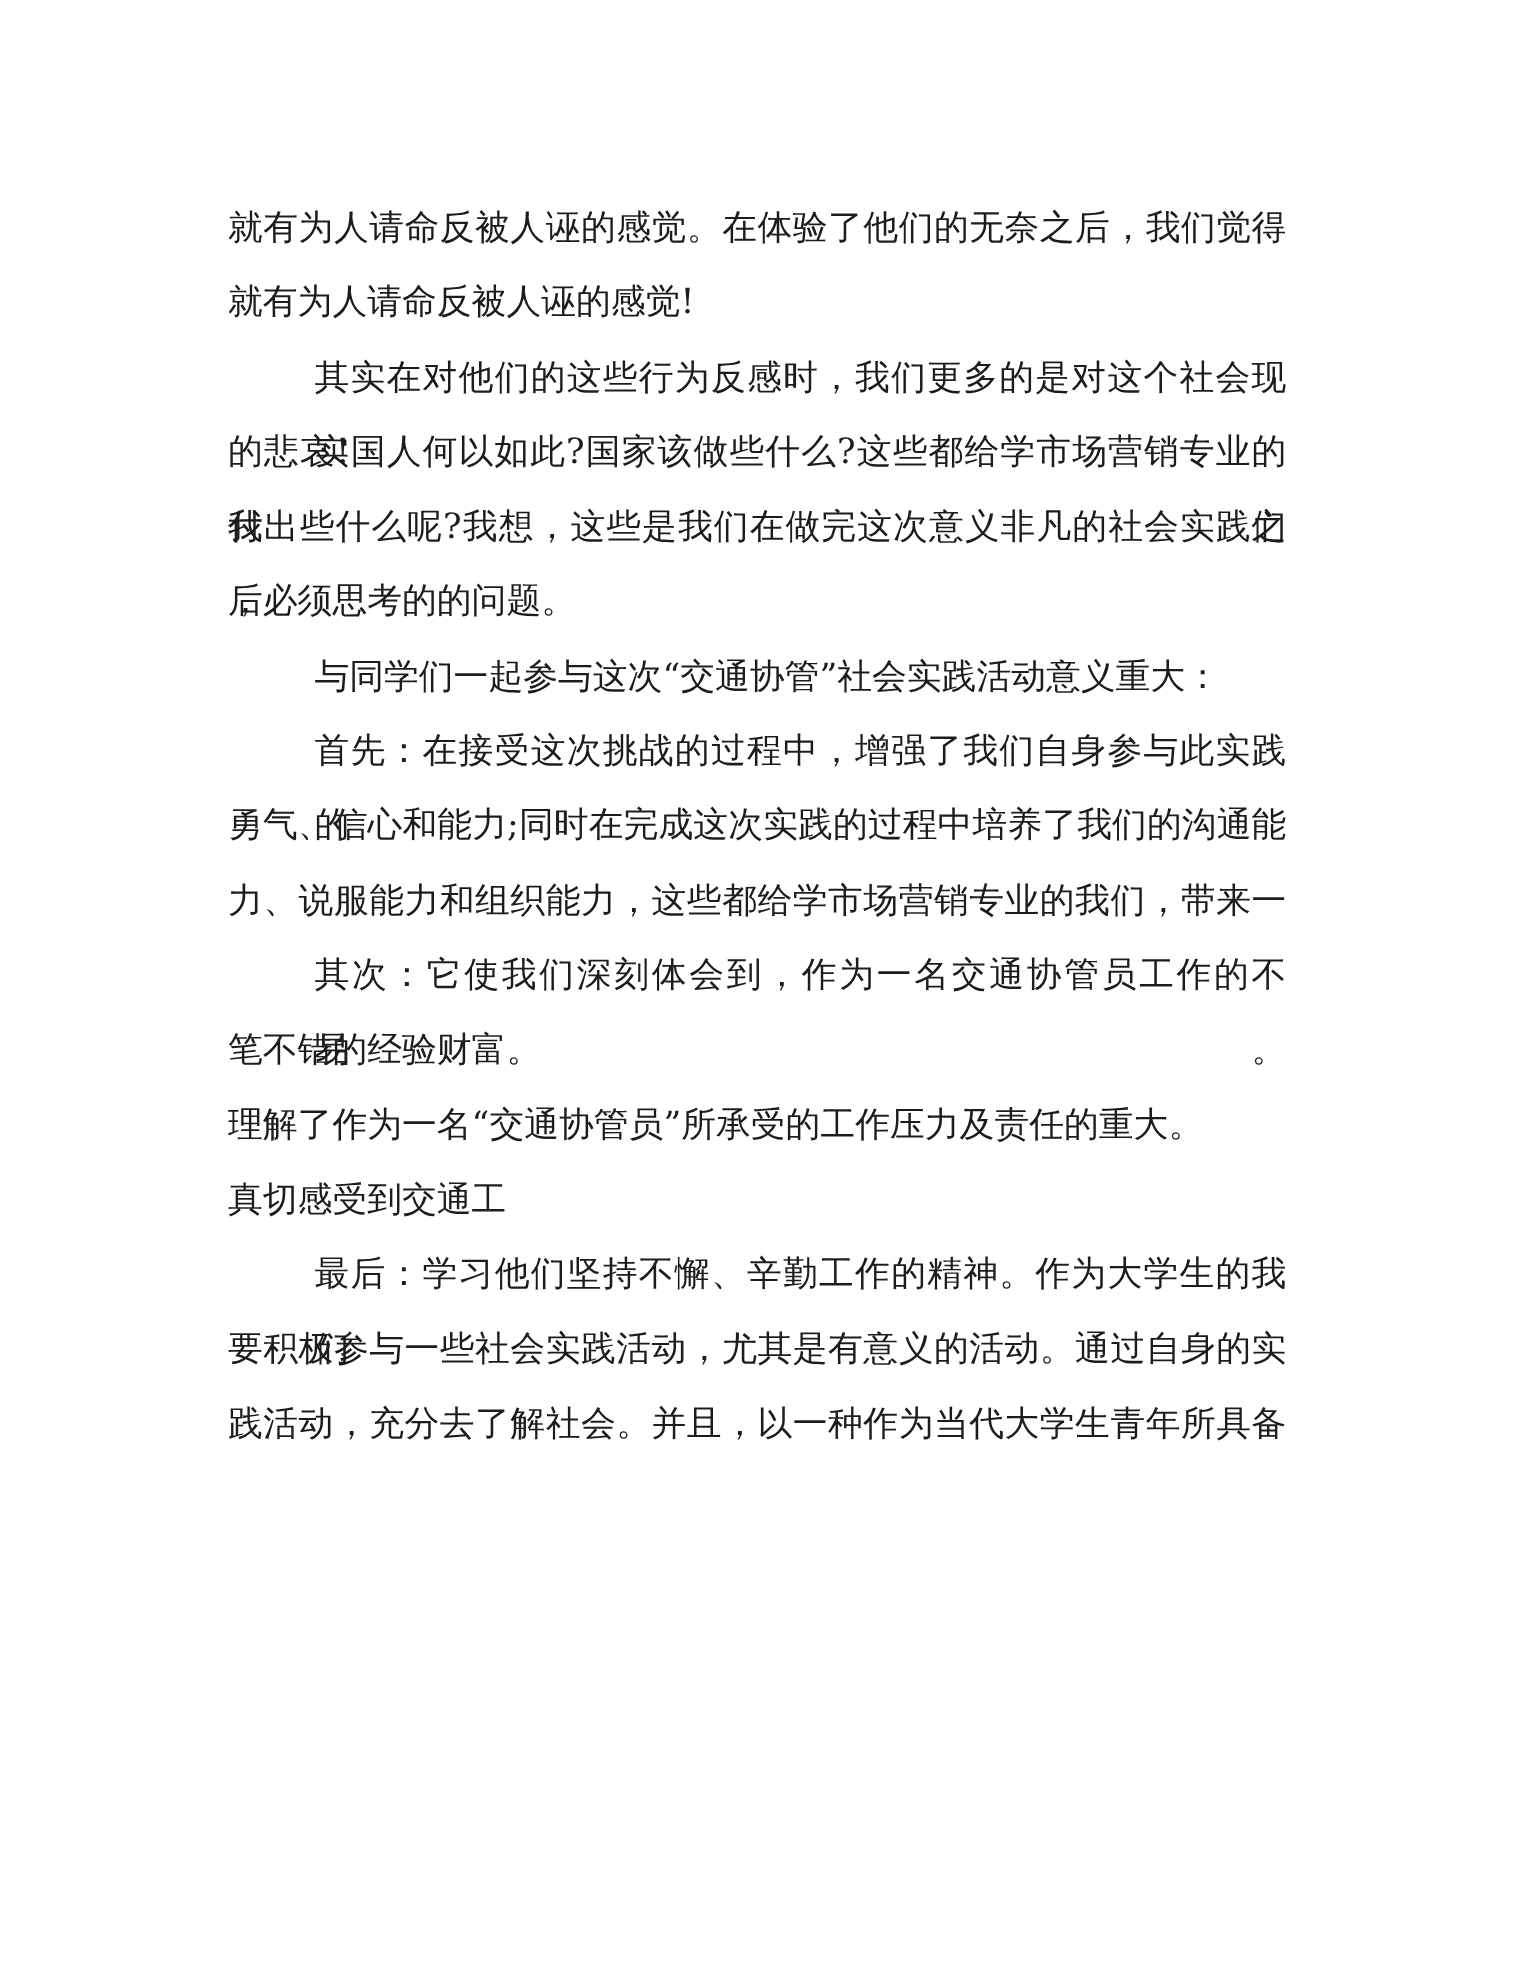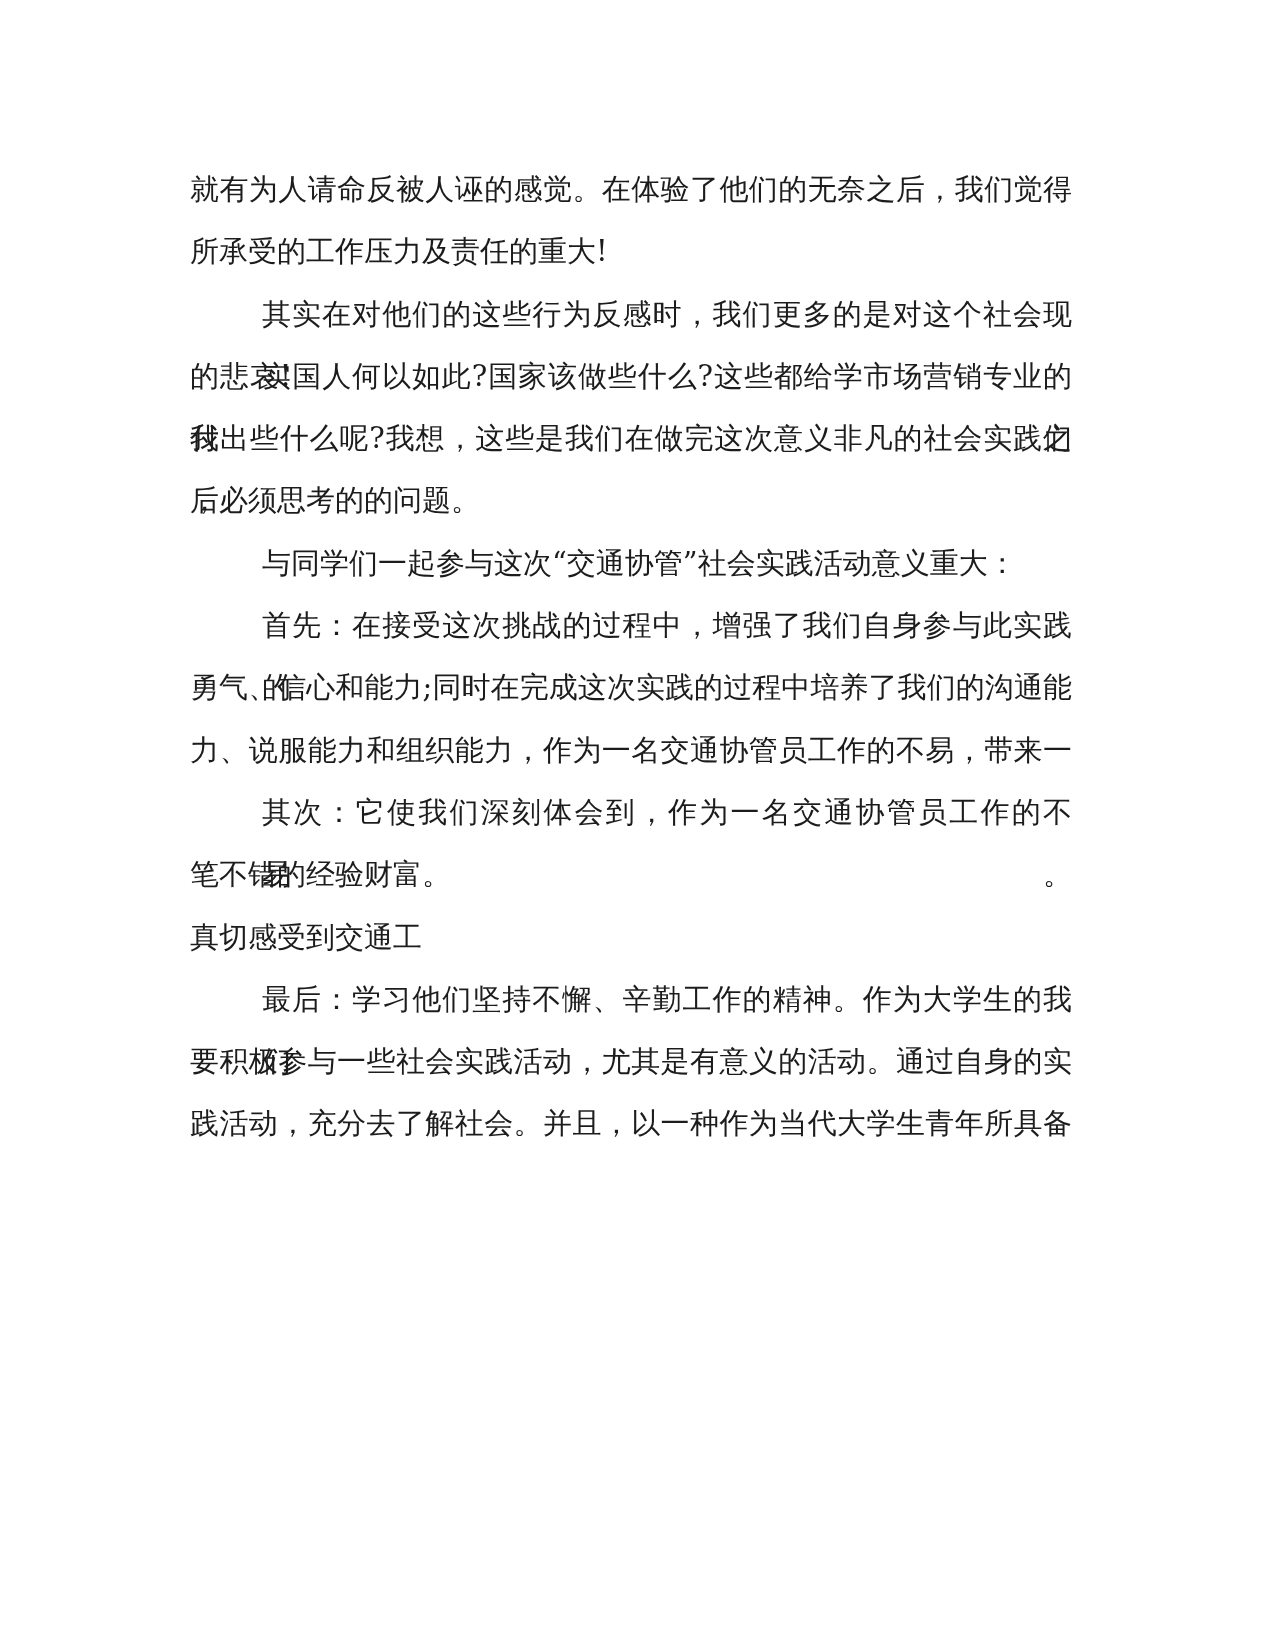--- a/index.html
+++ b/index.html
@@ -40,29 +40,30 @@
     text-align-last: justify;
     text-justify: inter-character;
   }
 </style>
 </head>
 <body>
 
 <div class="page">
   <div class="doc-body" id="doc-body" style="color: rgb(28, 28, 28);">
       <div class="line justify">就有为人请命反被人诬的感觉。在体验了他们的无奈之后，我们觉得</div>
-      <div class="line">所承受的工作压力及责任的重大!</div>
+      <div class="line">就有为人请命反被人诬的感觉!</div>
       <div class="line indent justify">其实在对他们的这些行为反感时，我们更多的是对这个社会现实</div>
       <div class="line justify">的悲哀!国人何以如此?国家该做些什么?这些都给学市场营销专业的我们</div>
       <div class="line justify">付出些什么呢?我想，这些是我们在做完这次意义非凡的社会实践之后</div>
       <div class="line">，必须思考的的问题。</div>
       <div class="line indent">与同学们一起参与这次“交通协管”社会实践活动意义重大：</div>
       <div class="line indent justify">首先：在接受这次挑战的过程中，增强了我们自身参与此实践的</div>
       <div class="line justify">勇气、信心和能力;同时在完成这次实践的过程中培养了我们的沟通能</div>
-      <div class="line justify">力、说服能力和组织能力，作为一名交通协管员工作的不易，带来一</div>
+      <div class="line justify">力、说服能力和组织能力，这些都给学市场营销专业的我们，带来一</div>
       <div class="line indent justify">其次：它使我们深刻体会到，作为一名交通协管员工作的不易。</div>
       <div class="line">笔不错的经验财富。</div>
+      <div class="line">理解了作为一名“交通协管员”所承受的工作压力及责任的重大。</div>
       <div class="line">真切感受到交通工</div>
       <div class="line indent justify">最后：学习他们坚持不懈、辛勤工作的精神。作为大学生的我们</div>
       <div class="line justify">要积极参与一些社会实践活动，尤其是有意义的活动。通过自身的实</div>
       <div class="line justify">践活动，充分去了解社会。并且，以一种作为当代大学生青年所具备</div>
     </div>
 </div>
 
 </body></html>

